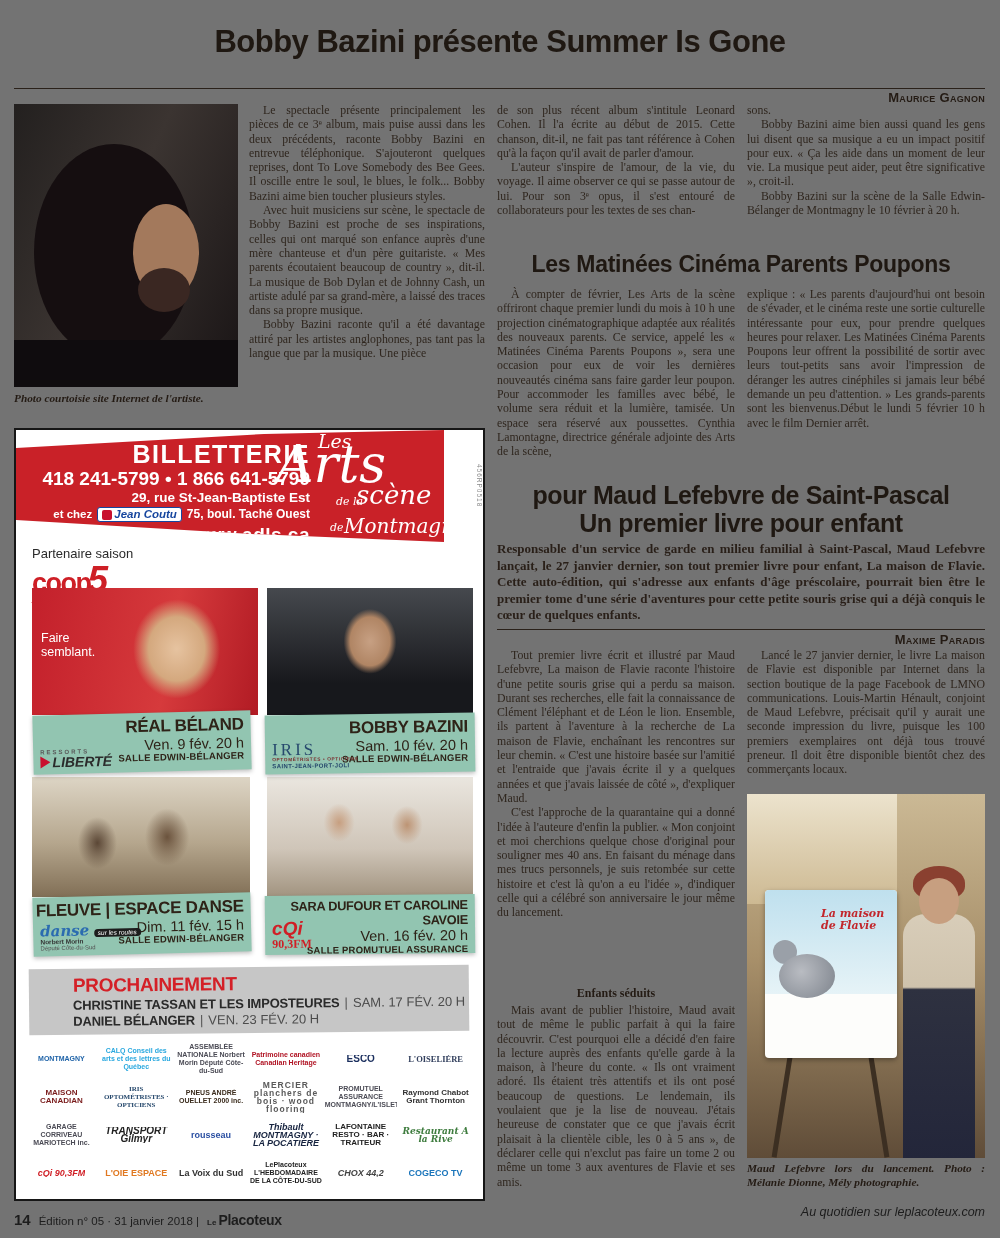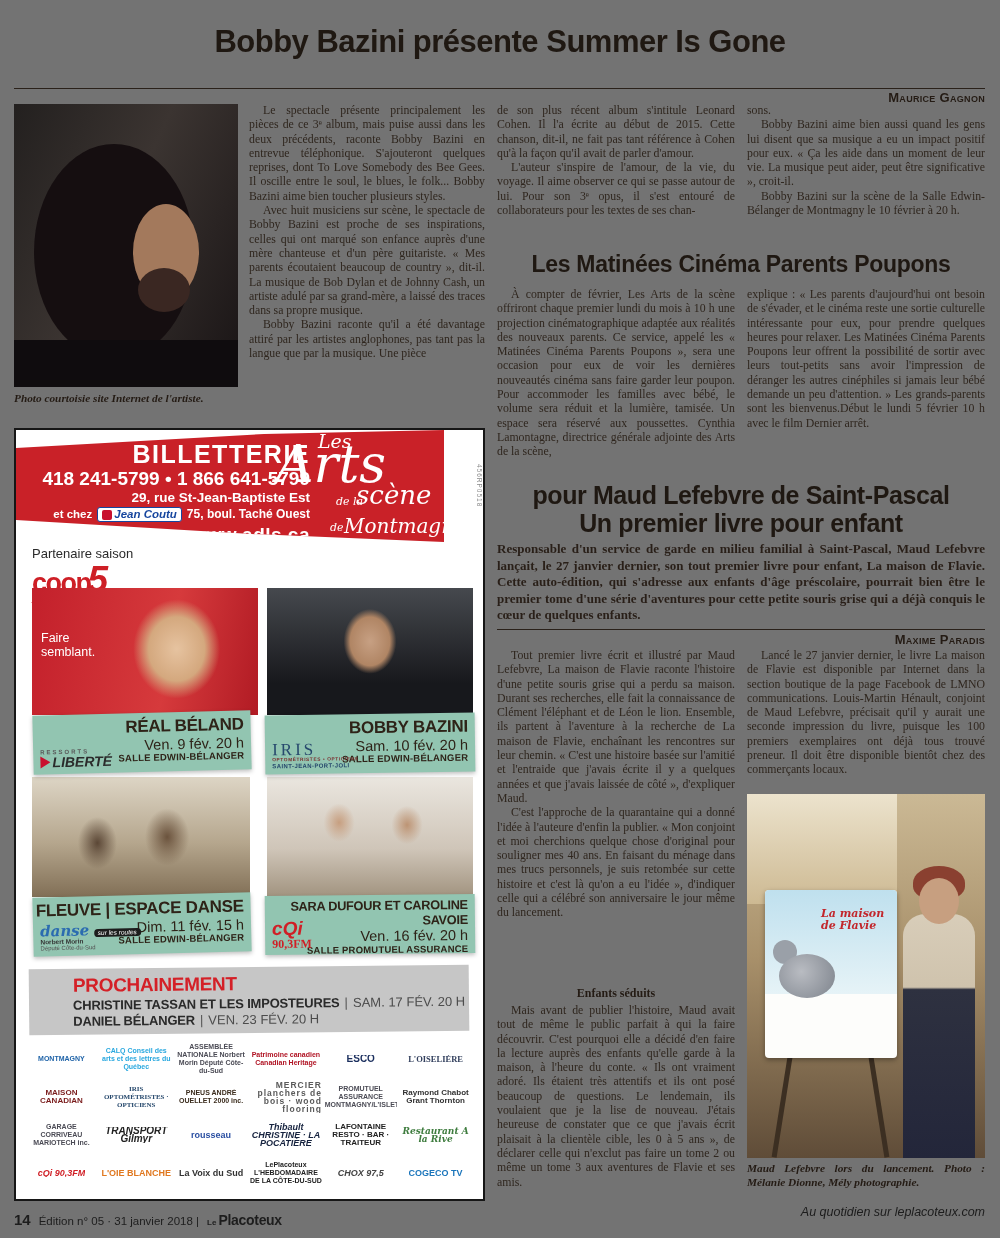--- a/index.html
+++ b/index.html
@@ -180,21 +180,21 @@
   .lg{text-align:center;font-weight:700;font-size:7px;line-height:8px;color:#4b4b55;
       max-width:72px;overflow:hidden;}
   .c00{color:#1f63a8;}
   .c01{color:#29a8df;}
   .c03{color:#b01323;}
   .c04{color:#1b2f5e;font-size:10px;}
   .c05{color:#33405e;font-family:"Liberation Serif",serif;font-size:8.5px;}
   .c10{color:#7a1c1c;font-size:8px;}
   .c11{color:#27496d;font-family:"Liberation Serif",serif;}
   .c12{color:#3a2b1c;}
-  .c13{color:#5a5a5a;font-size:8.5px;letter-spacing:1px;text-align:right;}
+  .c13{color:#5a5a5a;font-size:8.5px;letter-spacing:1px;}
   .c15{color:#333;font-size:8px;}
   .c21{font-style:italic;font-size:10px;color:#222;}
   .c22{color:#2a4fa2;font-size:9px;}
   .c23{font-style:italic;color:#16233f;font-size:9px;}
   .c24{color:#222;font-size:8px;}
   .c25{color:#3e7c3e;font-family:"DejaVu Serif",serif;font-style:italic;font-size:9px;}
   .c30{color:#d01f26;font-size:9px;font-style:italic;}
   .c31{color:#e07820;font-size:9px;}
   .c32{color:#333;font-size:9px;}
   .c33{color:#222;}
@@ -395,29 +395,29 @@
       <div class="lg c10">MAISON CANADIAN</div>
       <div class="lg c11">IRIS OPTOMÉTRISTES · OPTICIENS</div>
       <div class="lg c12">PNEUS ANDRÉ OUELLET 2000 inc.</div>
       <div class="lg c13">MERCIER planchers de bois · wood flooring</div>
       <div class="lg">PROMUTUEL ASSURANCE MONTMAGNY/L'ISLET</div>
       <div class="lg c15">Raymond Chabot Grant Thornton</div>
 
       <div class="lg">GARAGE CORRIVEAU MARIOTECH inc.</div>
       <div class="lg c21">TRANSPORT Gilmyr</div>
       <div class="lg c22">rousseau</div>
-      <div class="lg c23">Thibault CHRISTINE · LA POCATIÈRE</div>
+      <div class="lg c23">Thibault MONTMAGNY · LA POCATIÈRE</div>
       <div class="lg c24">LAFONTAINE RESTO · BAR · TRAITEUR</div>
       <div class="lg c25">Restaurant À la Rive</div>
 
       <div class="lg c30">cQi 90,3FM</div>
-      <div class="lg c31">L'OIE BLANCHE</div>
+      <div class="lg c31">L'OIE ESPACE</div>
       <div class="lg c32">La Voix du Sud</div>
       <div class="lg c33">LePlacoteux L'HEBDOMADAIRE DE LA CÔTE-DU-SUD</div>
-      <div class="lg c34">CHOX 97,5</div>
+      <div class="lg c34">CHOX 44,2</div>
       <div class="lg c35">COGECO TV</div>
     </div>
   </div>
 
   <div class="abs footer">
     <span class="f-page">14</span>
     <span class="f-ed">Édition n° 05 · 31 janvier 2018 |</span>
     <span class="f-brand-sm">Le</span>
     <span class="f-brand">Placoteux</span>
   </div>

